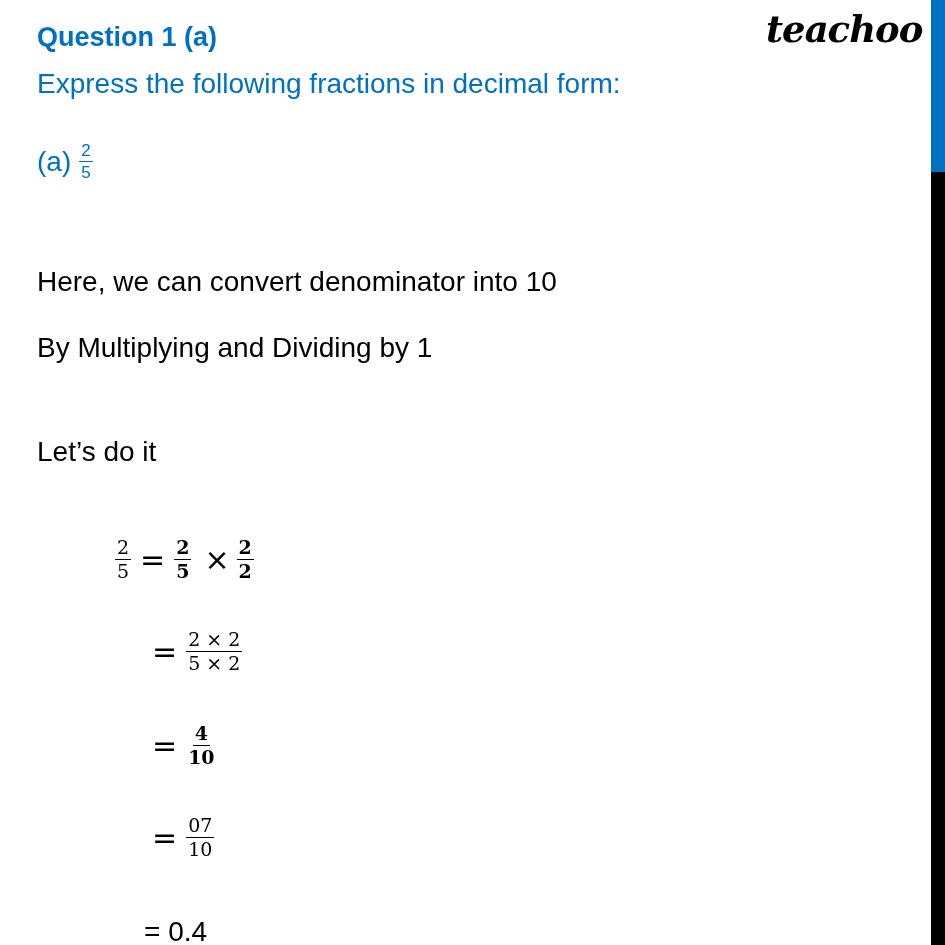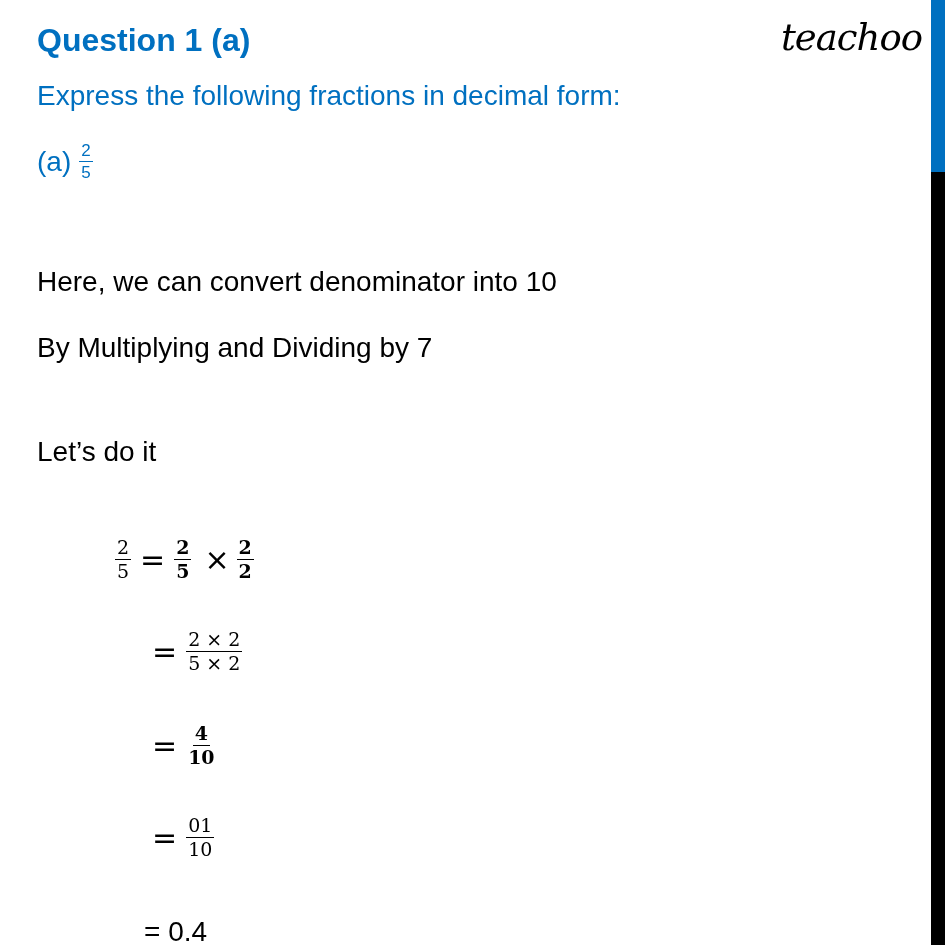--- a/index.html
+++ b/index.html
@@ -3,26 +3,26 @@
 <meta charset="utf-8">
 <style>
   html, body { margin: 0; padding: 0; }
   body {
     width: 945px; height: 945px; position: relative; overflow: hidden;
     background: #ffffff; color: #000;
     font-family: "Liberation Sans", "DejaVu Sans", sans-serif;
   }
   .abs { position: absolute; white-space: nowrap; }
   .blue { color: #0070C0; }
-  .q-title { left: 37px; top: 22px; font-size: 32px; font-weight: bold; }
+  .q-title { left: 37px; top: 22px; font-size: 27px; font-weight: bold; }
   .logo {
-    left: 766px; top: 16px; font-size: 37px; font-weight: normal; font-style: italic;
-    font-family: "DejaVu Serif", serif; letter-spacing: -1px; margin-left: 15px;
+    left: 766px; top: 7px; font-size: 37px; font-weight: bold; font-style: italic;
+    font-family: "DejaVu Serif", serif; letter-spacing: -1px;
   }
-  .prompt { left: 37px; top: 80px; font-size: 28px; }
+  .prompt { left: 37px; top: 68px; font-size: 28px; }
   .part { left: 37px; top: 142px; font-size: 28px; display: flex; align-items: center; }
   .body-text { font-size: 28px; left: 37px; text-align: right; }
   .frac {
     display: inline-flex; flex-direction: column; align-items: center;
     vertical-align: middle; line-height: 1; margin: 0 3px;
   }
   .frac .num { padding: 0 2px 2px; border-bottom: 1.5px solid currentColor; }
   .frac .den { padding: 2px 2px 0; }
   .small-frac { font-size: 17px; }
   .math { font-family: "DejaVu Serif", serif; font-size: 19px; display: flex; align-items: center; }
@@ -42,21 +42,21 @@
 
 <div class="abs part blue">
   <span>(a)</span>
   <span class="frac small-frac" style="margin-left:8px">
     <span class="num">2</span>
     <span class="den">5</span>
   </span>
 </div>
 
 <div class="abs body-text" style="top:266px">Here, we can convert denominator into 10</div>
-<div class="abs body-text" style="top:332px">By Multiplying and Dividing by 7</div>
+<div class="abs body-text" style="top:332px">By Multiplying and Dividing by 1</div>
 <div class="abs body-text" style="top:436px">Let’s do it</div>
 
 <div class="abs math" style="left:112px; top:538px">
   <span class="frac">
     <span class="num">2</span>
     <span class="den">5</span>
   </span>
   <span class="op">=</span>
   <span class="frac b">
     <span class="num">2</span>
@@ -81,21 +81,21 @@
   <span class="op">=</span>
   <span class="frac b">
     <span class="num">4</span>
     <span class="den">10</span>
   </span>
 </div>
 
 <div class="abs math" style="left:146px; top:816px">
   <span class="op">=</span>
   <span class="frac">
-    <span class="num">01</span>
+    <span class="num">07</span>
     <span class="den">10</span>
   </span>
 </div>
 
 <div class="abs answer">= 0.4</div>
 
 <div class="abs bar-blue"></div>
 <div class="abs bar-black"></div>
 
 </body></html>

